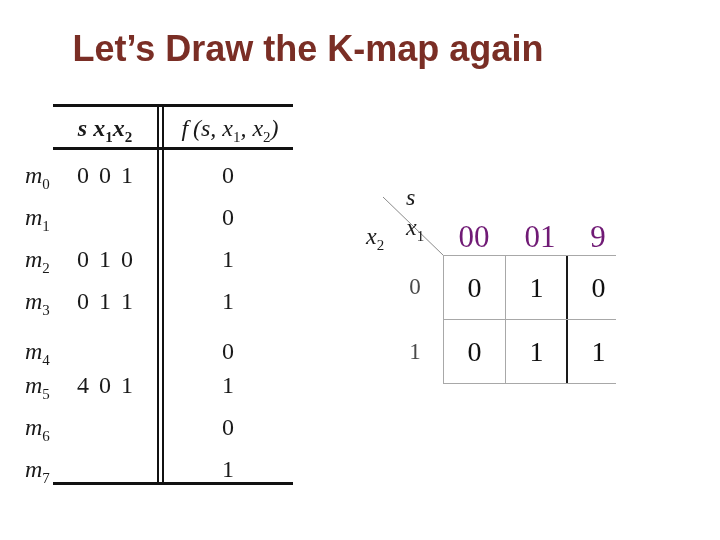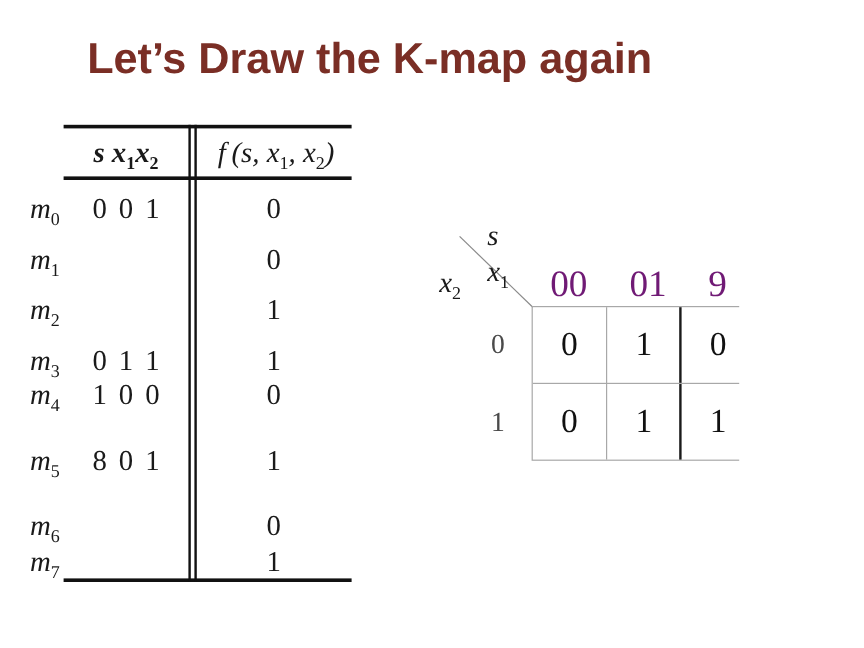--- a/index.html
+++ b/index.html
@@ -79,38 +79,38 @@
       <span class="mlab"><span>m</span><sub>0</sub></span>
       <span class="bits">0 0 1</span>
       <span class="fval">0</span>
     </div>
     <div class="tt-row" style="top:203px">
       <span class="mlab"><span>m</span><sub>1</sub></span>
       <span class="fval">0</span>
     </div>
     <div class="tt-row" style="top:245px">
       <span class="mlab"><span>m</span><sub>2</sub></span>
+      <span class="bits">0 1 0</span>
       <span class="fval">1</span>
     </div>
     <div class="tt-row" style="top:287px">
       <span class="mlab"><span>m</span><sub>3</sub></span>
       <span class="bits">0 1 1</span>
       <span class="fval">1</span>
     </div>
-    <div class="tt-row" style="top:316px">
+    <div class="tt-row" style="top:337px">
       <span class="mlab"><span>m</span><sub>4</sub></span>
-      <span class="bits">1 0 0</span>
       <span class="fval">0</span>
     </div>
     <div class="tt-row" style="top:371px">
       <span class="mlab"><span>m</span><sub>5</sub></span>
-      <span class="bits">8 0 1</span>
+      <span class="bits">4 0 1</span>
       <span class="fval">1</span>
     </div>
-    <div class="tt-row" style="top:425px">
+    <div class="tt-row" style="top:413px">
       <span class="mlab"><span>m</span><sub>6</sub></span>
       <span class="fval">0</span>
     </div>
     <div class="tt-row" style="top:455px">
       <span class="mlab"><span>m</span><sub>7</sub></span>
       <span class="fval">1</span>
     </div>
   </div>
 
   <div class="kmap">

